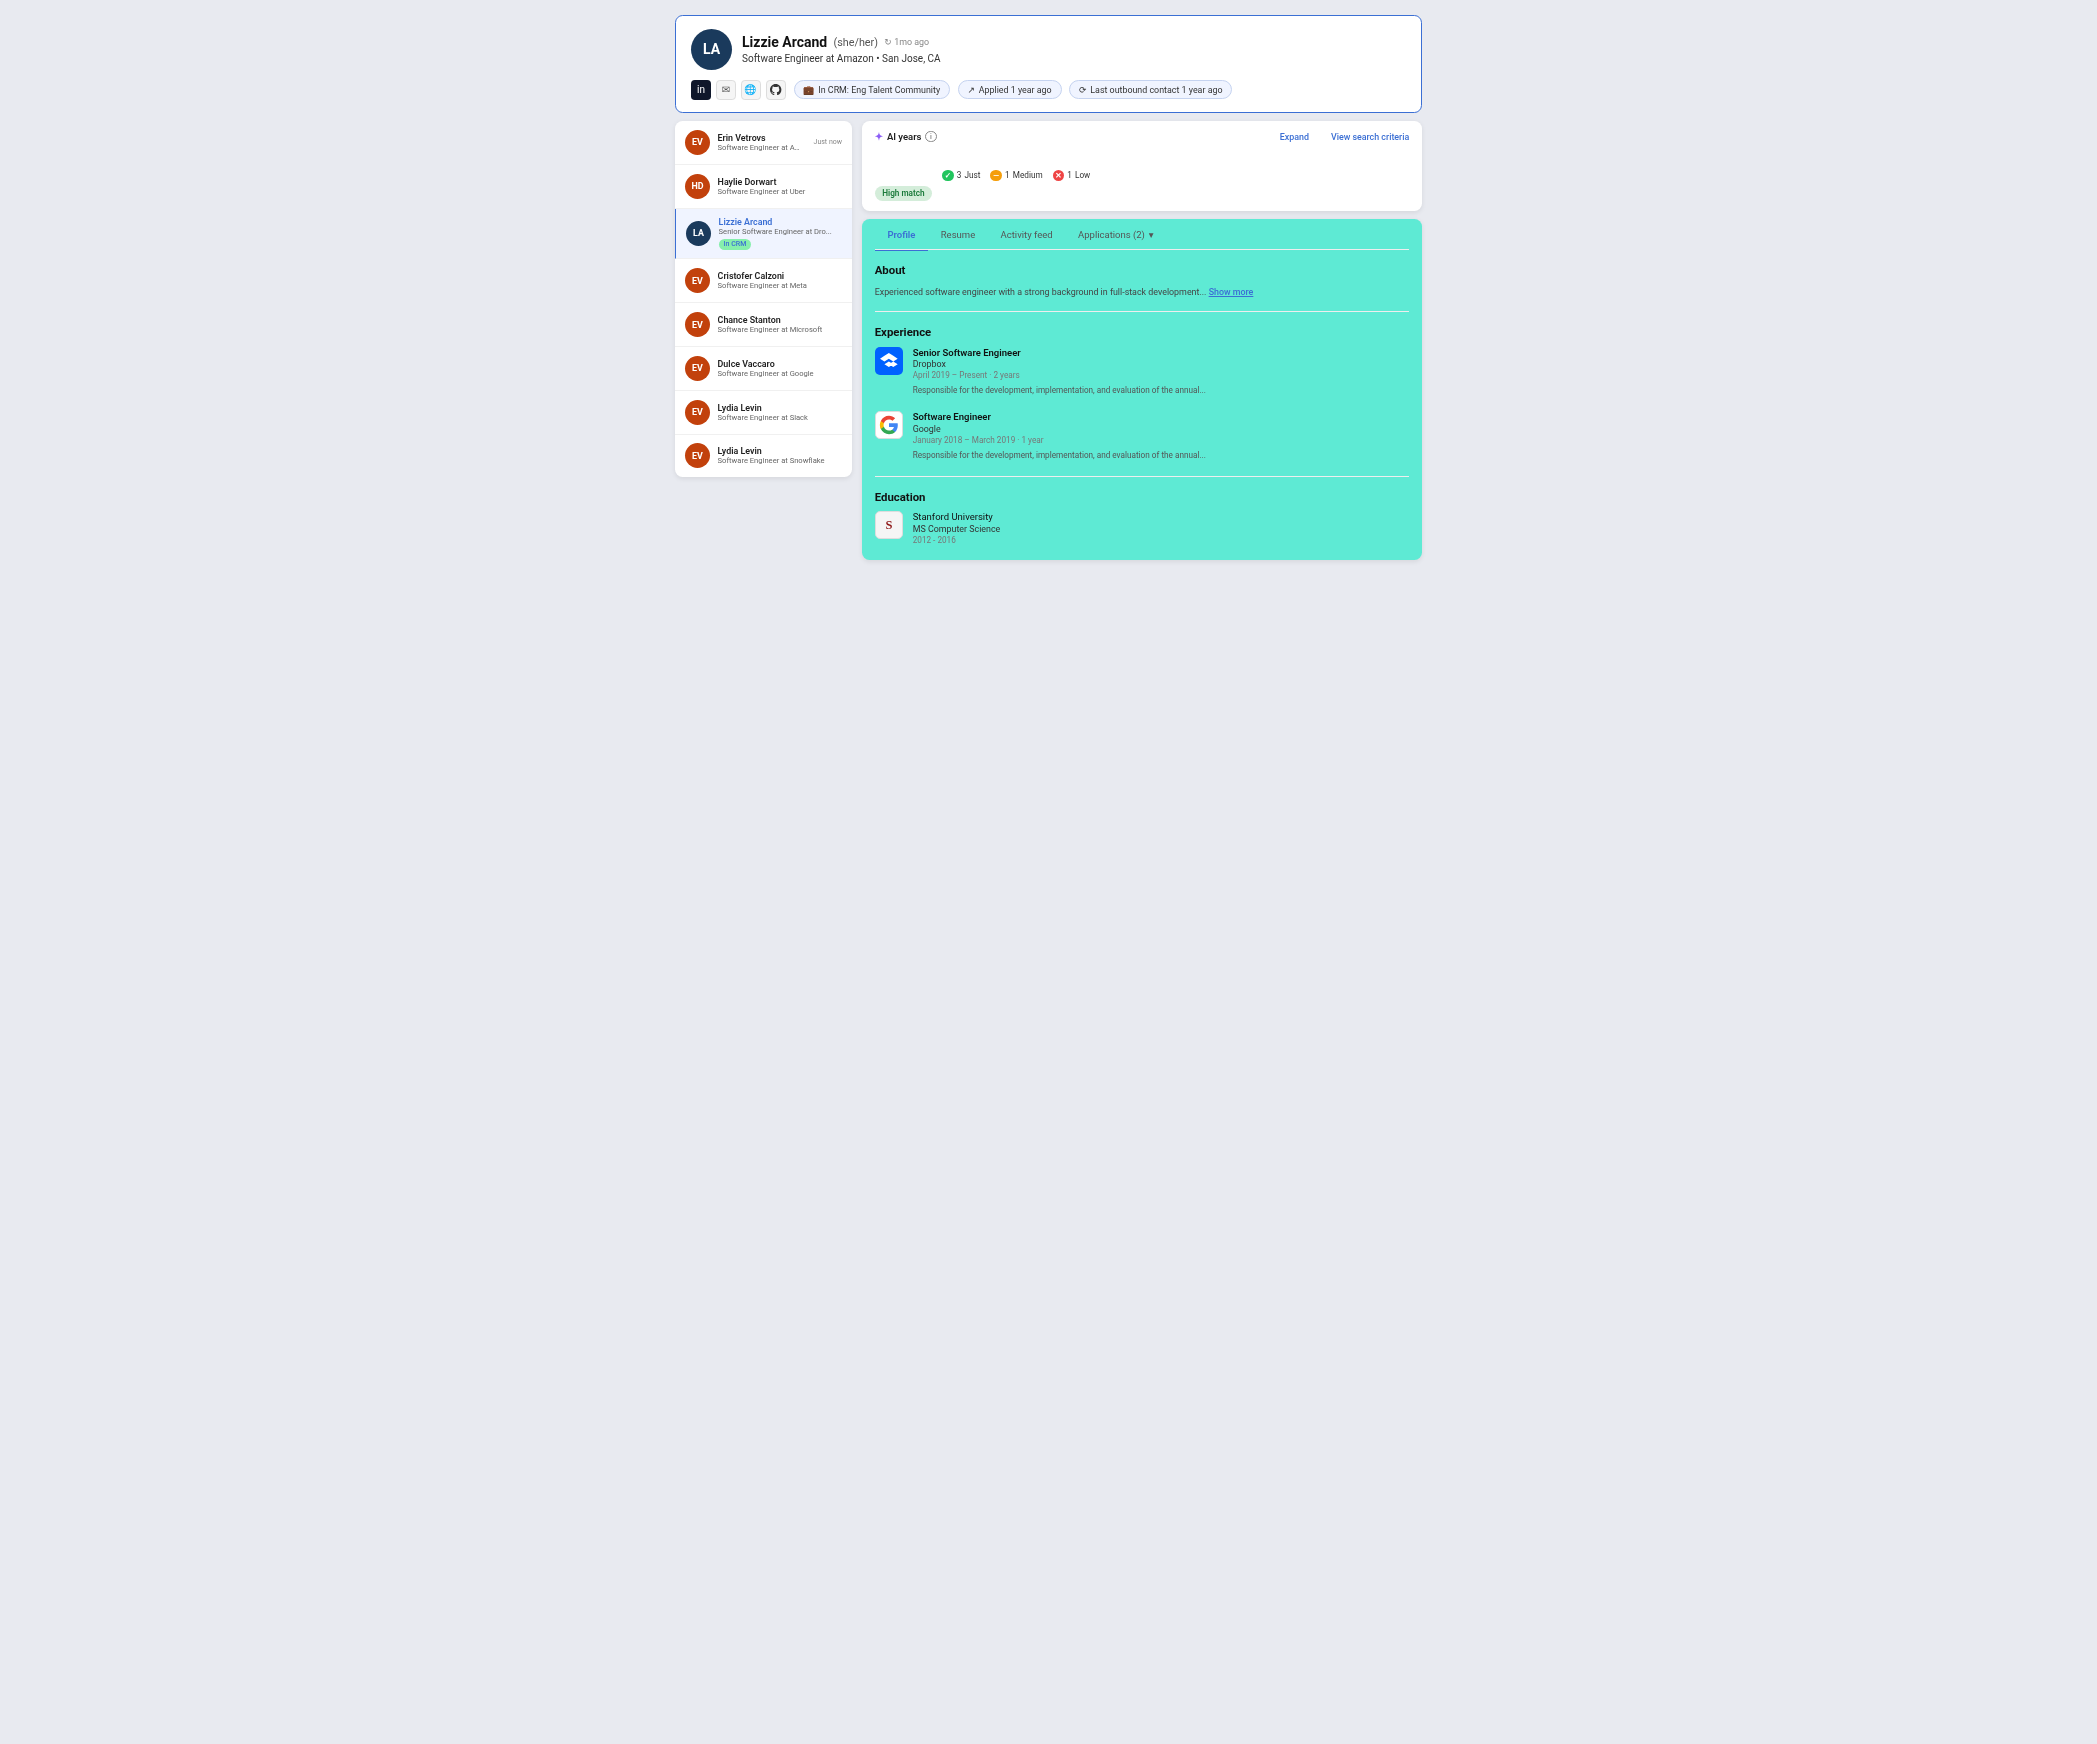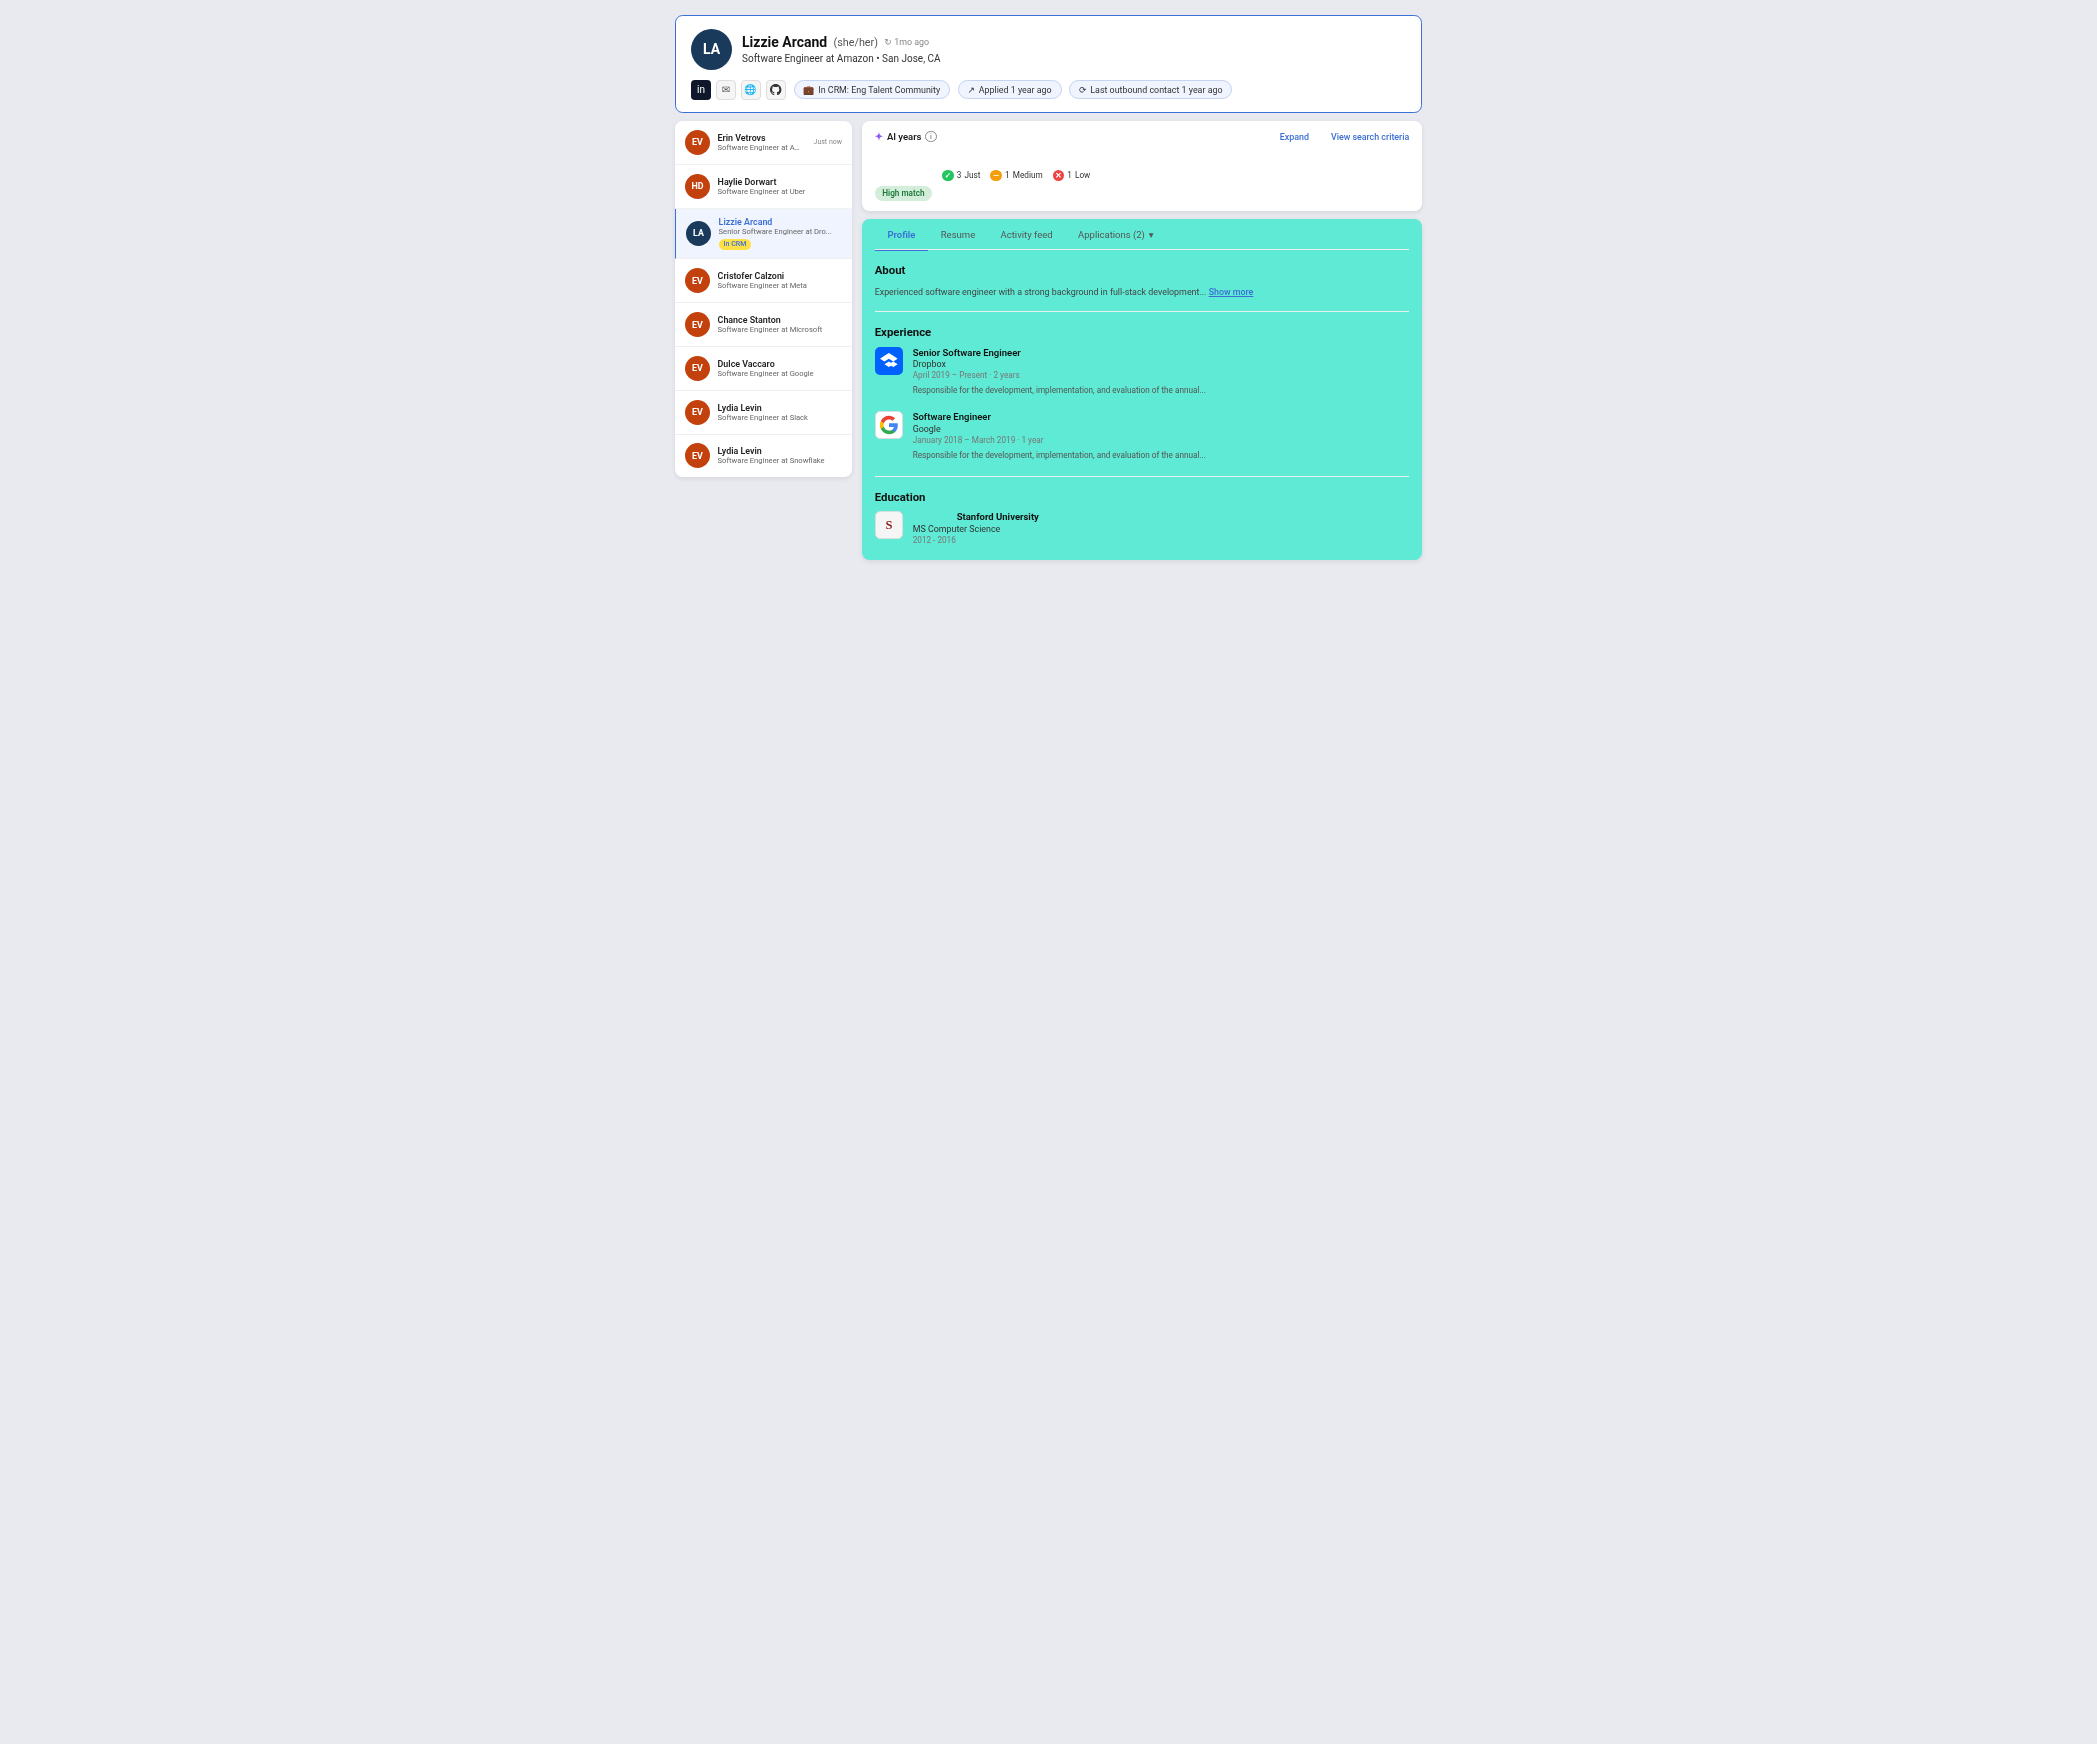--- a/index.html
+++ b/index.html
@@ -171,21 +171,21 @@
       overflow: hidden;
       text-overflow: ellipsis;
     }
     .candidate-time {
       font-size: 7px;
       color: #888;
       white-space: nowrap;
     }
     .in-crm-badge {
       display: inline-block;
-      background: #fde047;
+      background: #86efac;
       color: #3b6fd4;
       border-radius: 6.3px;
       padding: 1.3px 5px;
       font-size: 7px;
       font-weight: 500;
       margin-top: 2.5px;
     }
     
     .right-panel {
       flex: 1;
@@ -381,24 +381,23 @@
       justify-content: center;
       font-size: 11.4px;
       font-weight: 700;
       background: #f5f5f5;
       border: 0.6px solid #ddd;
       overflow: hidden;
     }
     .edu-info {}
     .edu-school {
       font-size: 9.5px;
-      font-weight: 700;
+      font-weight: 400;
       color: #111;
       margin-bottom: 1.3px;
-      margin-left: 44px;
     }
     .edu-degree {
       font-size: 8.9px;
       color: #333;
       margin-bottom: 1.3px;
     }
     .edu-years {
       font-size: 8.2px;
       color: #777;
     }

